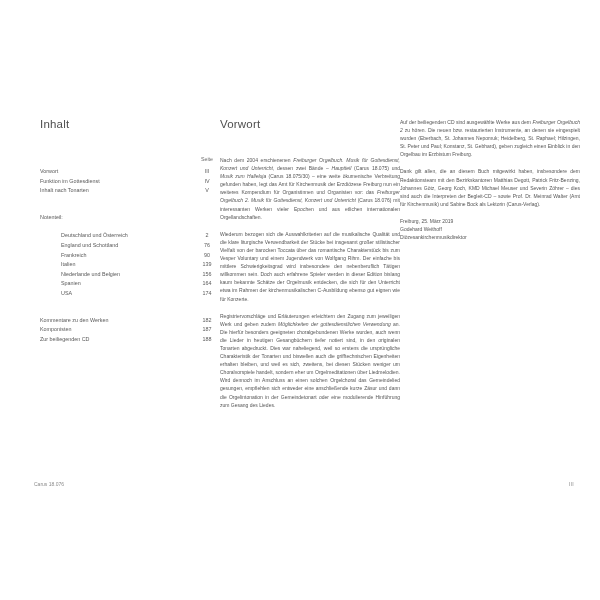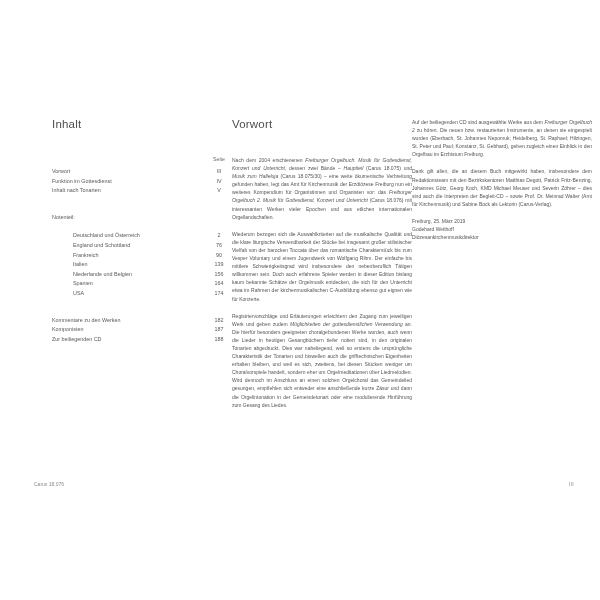--- a/index.html
+++ b/index.html
@@ -19,21 +19,21 @@
     position: absolute;
     left: 0;
     top: 0;
     width: 600px;
     height: 600px;
     background: #ffffff;
   }
 
   .content {
     position: absolute;
-    left: 52px;
+    left: 40px;
     top: 118px;
     width: 540px;
     height: 375px;
   }
 
   .columns {
     display: flex;
     flex-direction: row;
     align-items: flex-start;
     gap: 0px;

